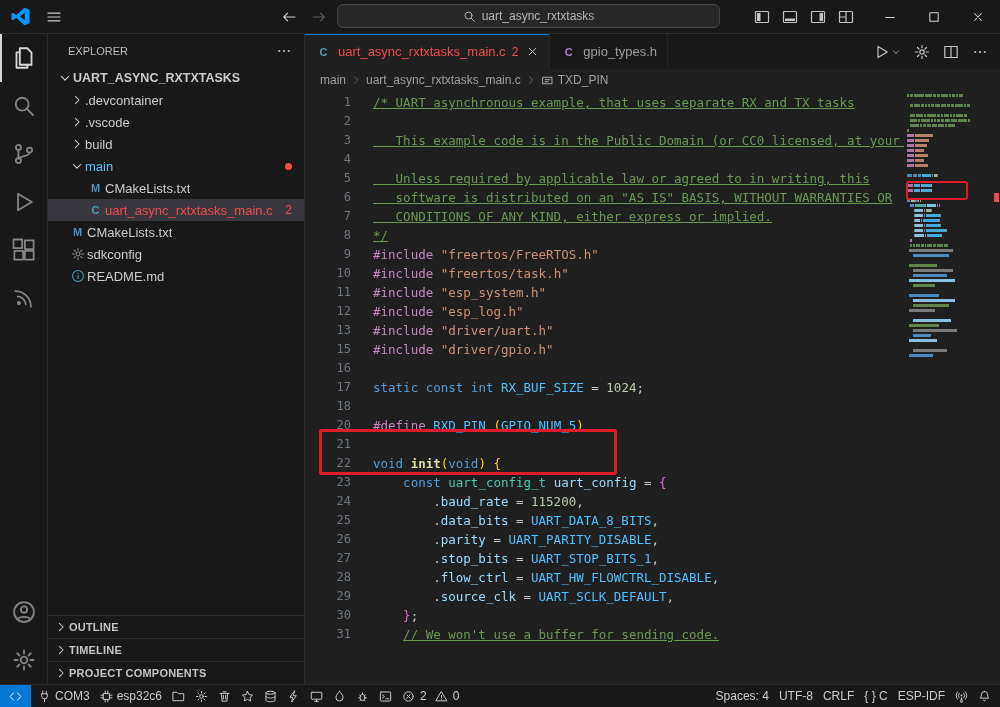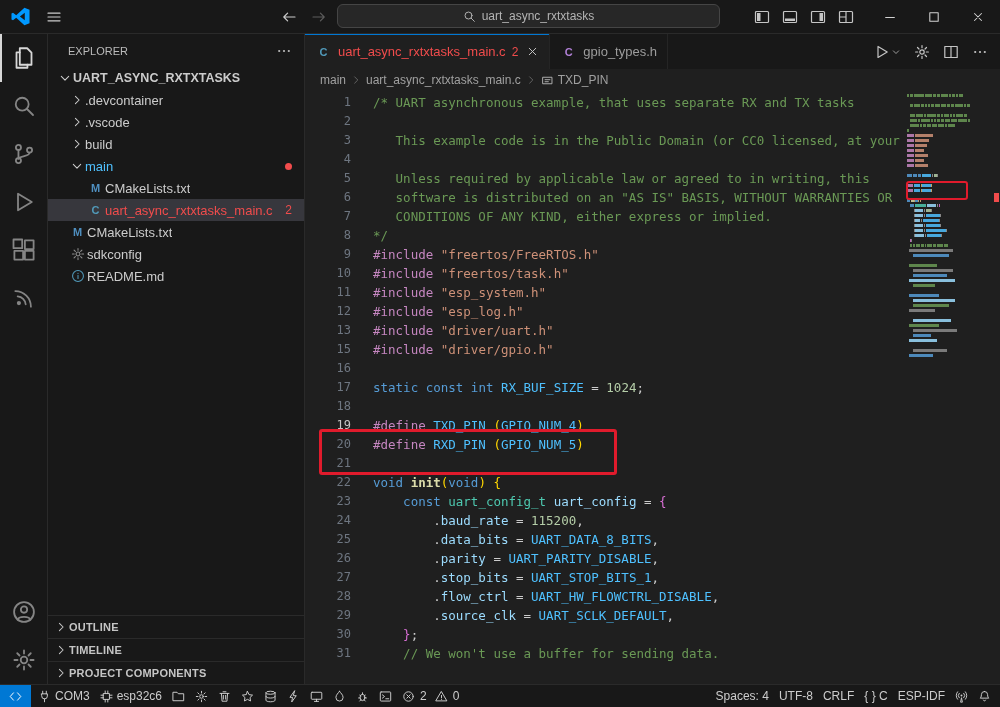--- a/index.html
+++ b/index.html
@@ -80,21 +80,21 @@
   .bc-sym{color:#b0b0b0;}
   .bc-sym svg{width:13px;height:13px;}
 
   .editor{position:relative;flex:1;min-height:0;overflow:hidden;
     font-family:"DejaVu Sans Mono","Liberation Mono",monospace;font-size:12.5px;}
   .code{position:absolute;left:0;top:2px;right:96px;overflow:hidden;}
   .line{display:flex;height:19px;line-height:19px;white-space:pre;}
   .ln{width:46px;text-align:right;color:#6e7681;flex:none;font-size:12px;}
   .ln.active{color:#c6c6c6;}
   .lc{padding-left:22px;flex:1;min-width:0;overflow:hidden;}
-  .tk-c{color:#6a9955;} .tk-d{color:#c586c0;} .tk-s{color:#ce9178;} .tk-k{color:#569cd6;}
+  .tk-c{color:#6a9955;text-decoration:underline;} .tk-d{color:#c586c0;} .tk-s{color:#ce9178;} .tk-k{color:#569cd6;}
   .tk-m{color:#4fc1ff;} .tk-n{color:#b5cea8;} .tk-f{color:#dcdcaa;font-weight:bold;} .tk-t{color:#4ec9b0;}
   .tk-v{color:#9cdcfe;text-align:center;} .tk-p{color:#cccccc;} .tk-b1{color:#ffd700;} .tk-b2{color:#da70d6;}
 
   .minimap{position:absolute;top:2px;right:8px;width:87px;opacity:.85;}
   .mm-row{height:5px;display:flex;align-items:center;overflow:hidden;padding-left:2px;}
   .mm-row span{height:3px;flex:none;}
   .ovr{position:absolute;top:0;right:0;width:8px;height:100%;}
   .ovr-mark{position:absolute;right:1px;top:102px;width:5px;height:9px;background:#f14c4c;}
 
   .anno{position:absolute;border:3px solid #e01b2c;border-radius:3px;pointer-events:none;}
@@ -485,33 +485,32 @@
             <div class="line"><span class="ln">8</span><span class="lc"><span class="tk-c">*/</span></span></div>
             <div class="line"><span class="ln">9</span><span class="lc"><span class="tk-d">#include</span><span class="tk-p"> </span><span class="tk-s">"freertos/FreeRTOS.h"</span></span></div>
             <div class="line"><span class="ln">10</span><span class="lc"><span class="tk-d">#include</span><span class="tk-p"> </span><span class="tk-s">"freertos/task.h"</span></span></div>
             <div class="line"><span class="ln">11</span><span class="lc"><span class="tk-d">#include</span><span class="tk-p"> </span><span class="tk-s">"esp_system.h"</span></span></div>
             <div class="line"><span class="ln">12</span><span class="lc"><span class="tk-d">#include</span><span class="tk-p"> </span><span class="tk-s">"esp_log.h"</span></span></div>
             <div class="line"><span class="ln">13</span><span class="lc"><span class="tk-d">#include</span><span class="tk-p"> </span><span class="tk-s">"driver/uart.h"</span></span></div>
             <div class="line"><span class="ln">15</span><span class="lc"><span class="tk-d">#include</span><span class="tk-p"> </span><span class="tk-s">"driver/gpio.h"</span></span></div>
             <div class="line"><span class="ln">16</span><span class="lc"></span></div>
             <div class="line"><span class="ln">17</span><span class="lc"><span class="tk-k">static</span><span class="tk-p"> </span><span class="tk-k">const</span><span class="tk-p"> </span><span class="tk-k">int</span><span class="tk-p"> </span><span class="tk-m">RX_BUF_SIZE</span><span class="tk-p"> = </span><span class="tk-n">1024</span><span class="tk-p">;</span></span></div>
             <div class="line"><span class="ln">18</span><span class="lc"></span></div>
-            <div class="line"><span class="ln active">19</span><span class="lc"><span class="tk-d">#define</span><span class="tk-p"> </span><span class="tk-m">TXD_PIN</span><span class="tk-p"> </span><span class="tk-b1">(</span><span class="tk-m">GPIO_NUM_4</span><span class="tk-b1">)</span></span></div>
             <div class="line"><span class="ln">20</span><span class="lc"><span class="tk-d">#define</span><span class="tk-p"> </span><span class="tk-m">RXD_PIN</span><span class="tk-p"> </span><span class="tk-b1">(</span><span class="tk-m">GPIO_NUM_5</span><span class="tk-b1">)</span></span></div>
             <div class="line"><span class="ln">21</span><span class="lc"></span></div>
             <div class="line"><span class="ln">22</span><span class="lc"><span class="tk-k">void</span><span class="tk-p"> </span><span class="tk-f">init</span><span class="tk-b1">(</span><span class="tk-k">void</span><span class="tk-b1">)</span><span class="tk-p"> </span><span class="tk-b1">{</span></span></div>
             <div class="line"><span class="ln">23</span><span class="lc"><span class="tk-p">    </span><span class="tk-k">const</span><span class="tk-p"> </span><span class="tk-t">uart_config_t</span><span class="tk-p"> </span><span class="tk-v">uart_config</span><span class="tk-p"> = </span><span class="tk-b2">{</span></span></div>
             <div class="line"><span class="ln">24</span><span class="lc"><span class="tk-p">        .</span><span class="tk-v">baud_rate</span><span class="tk-p"> = </span><span class="tk-n">115200</span><span class="tk-p">,</span></span></div>
             <div class="line"><span class="ln">25</span><span class="lc"><span class="tk-p">        .</span><span class="tk-v">data_bits</span><span class="tk-p"> = </span><span class="tk-m">UART_DATA_8_BITS</span><span class="tk-p">,</span></span></div>
             <div class="line"><span class="ln">26</span><span class="lc"><span class="tk-p">        .</span><span class="tk-v">parity</span><span class="tk-p"> = </span><span class="tk-m">UART_PARITY_DISABLE</span><span class="tk-p">,</span></span></div>
             <div class="line"><span class="ln">27</span><span class="lc"><span class="tk-p">        .</span><span class="tk-v">stop_bits</span><span class="tk-p"> = </span><span class="tk-m">UART_STOP_BITS_1</span><span class="tk-p">,</span></span></div>
             <div class="line"><span class="ln">28</span><span class="lc"><span class="tk-p">        .</span><span class="tk-v">flow_ctrl</span><span class="tk-p"> = </span><span class="tk-m">UART_HW_FLOWCTRL_DISABLE</span><span class="tk-p">,</span></span></div>
             <div class="line"><span class="ln">29</span><span class="lc"><span class="tk-p">        .</span><span class="tk-v">source_clk</span><span class="tk-p"> = </span><span class="tk-m">UART_SCLK_DEFAULT</span><span class="tk-p">,</span></span></div>
             <div class="line"><span class="ln">30</span><span class="lc"><span class="tk-p">    </span><span class="tk-b2">}</span><span class="tk-p">;</span></span></div>
-            <div class="line"><span class="ln">31</span><span class="lc"><span class="tk-p">    </span><span class="tk-c">// We won't use a buffer for sending data.</span></span></div>
+            <div class="line"><span class="ln">31</span><span class="lc"><span class="tk-p">    </span><span class="tk-c">// We won't use a buffer for sending code.</span></span></div>
           </div>
         <div class="minimap" id="minimap">
             <div class="mm-row">
               <span style="width: 2px; background: rgb(106, 153, 85);"></span>
               <span style="width: 1px;"></span>
               <span style="width: 3px; background: rgb(106, 153, 85);"></span>
               <span style="width: 1px;"></span>
               <span style="width: 10px; background: rgb(106, 153, 85);"></span>
               <span style="width: 1px;"></span>
               <span style="width: 7px; background: rgb(106, 153, 85);"></span>

